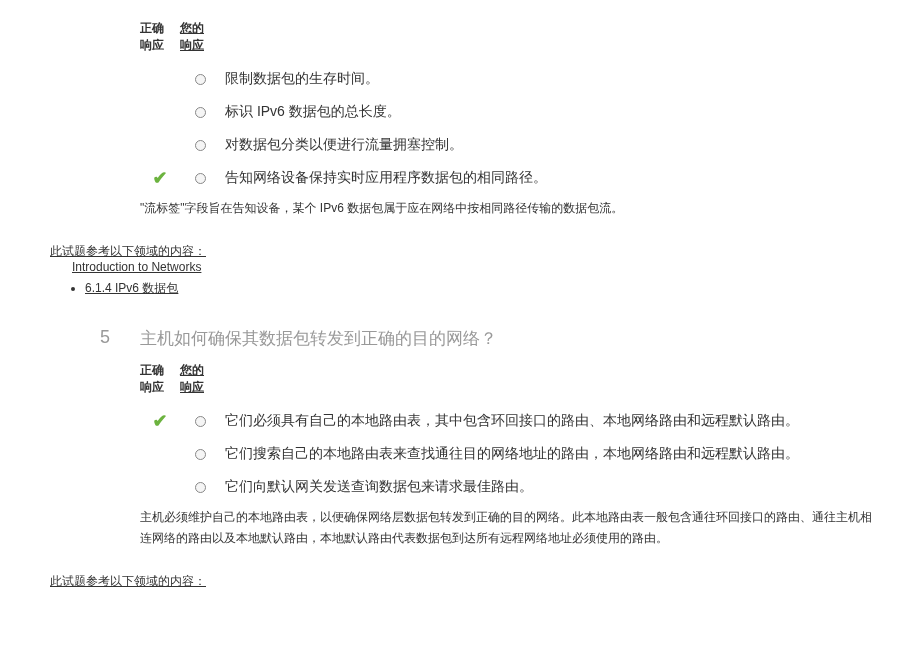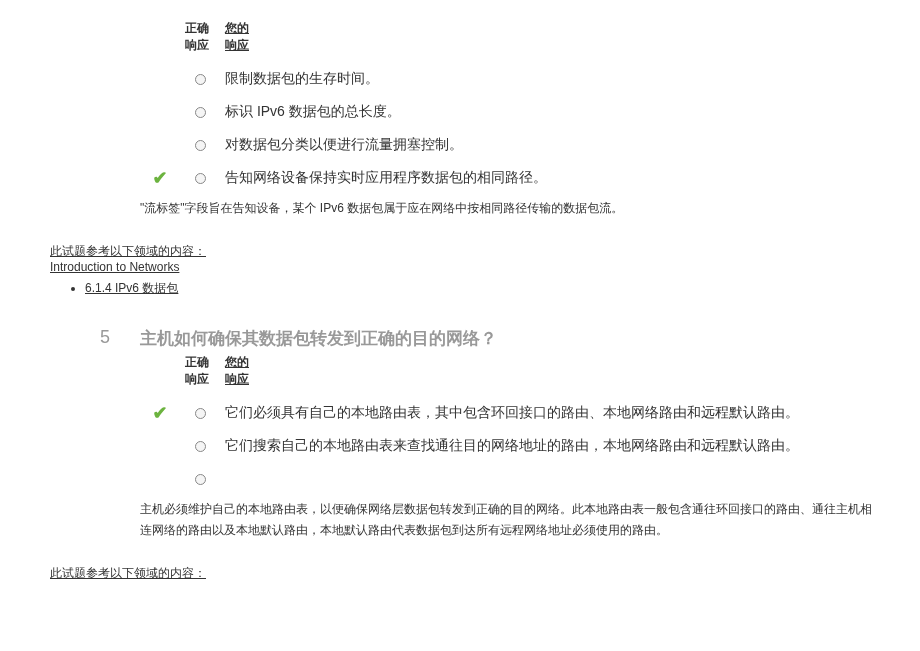--- a/index.html
+++ b/index.html
@@ -16,30 +16,30 @@
       position: absolute;
       left: 50px;
       font-size: 18px;
       color: #999;
       font-weight: normal;
     }
     .question-body { margin-left: 90px; }
     .question-title {
       font-size: 17px;
       color: #999;
-      font-weight: bold;
-      margin-bottom: 4px;
+      font-weight: normal;
+      margin-bottom: 12px;
     }
     .response-header {
       display: flex;
       font-size: 12px;
       font-weight: bold;
       margin-bottom: 10px;
     }
-    .col-correct { width: 40px; margin-left: 45px; }
+    .col-correct { width: 40px; }
     .col-your { width: 40px; text-decoration: underline; }
     .option-row {
       display: flex;
       align-items: center;
       min-height: 30px;
       margin-bottom: 3px;
     }
     .correct-cell {
       width: 40px;
       display: flex;
@@ -80,20 +80,21 @@
     .reference {
       font-size: 12px;
       color: #333;
       margin-top: 25px;
       margin-bottom: 8px;
       text-decoration: underline;
     }
     .reference-title {
       font-size: 12px;
       margin-bottom: 6px;
+      margin-left: 22px;
     }
     ul { margin-left: 35px; margin-top: 3px; }
     ul li { font-size: 12px; list-style: disc; }
     .q5 { position: relative; margin-top: 30px; }
   </style>
 </head>
 <body>
 
 <div class="content">
 
@@ -182,20 +183,21 @@
         <div class="your-cell">
             <span class="radio"></span>
           </div>
         <div class="option-text">它们搜索自己的本地路由表来查找通往目的网络地址的路由，本地网络路由和远程默认路由。</div>
       </div>
       <div class="option-row">
         <div class="correct-cell"></div>
         <div class="your-cell">
             <span class="radio"></span>
           </div>
+        <div class="option-text">它们向默认网关发送查询数据包来请求最佳路由。</div>
       </div>
 
       <div class="explanation">主机必须维护自己的本地路由表，以便确保网络层数据包转发到正确的目的网络。此本地路由表一般包含通往环回接口的路由、通往主机相连网络的路由以及本地默认路由，本地默认路由代表数据包到达所有远程网络地址必须使用的路由。</div>
     </div>
 
     <div class="reference">
       <div>此试题参考以下领域的内容：</div>
     </div>
   </div>
 

